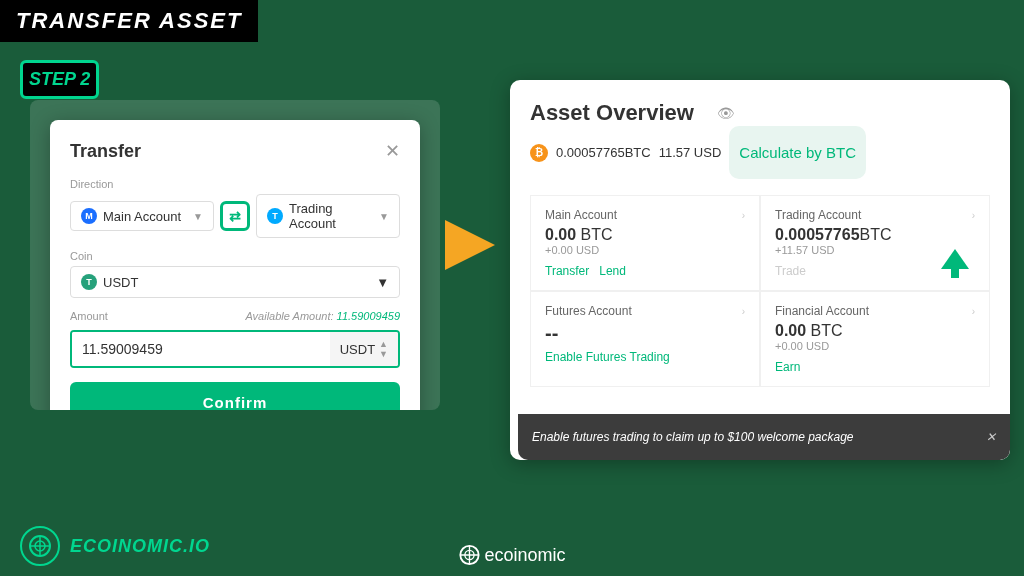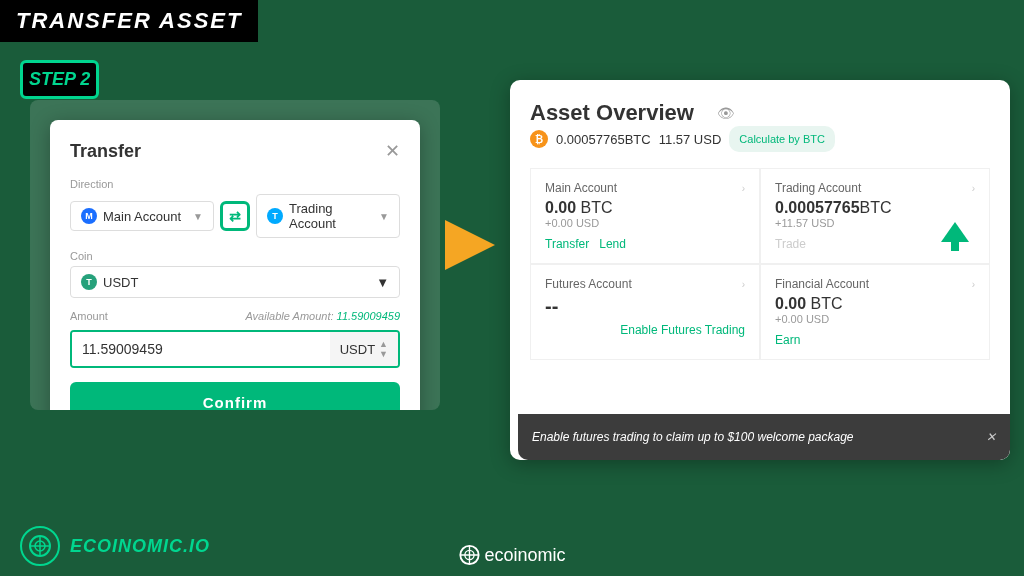--- a/index.html
+++ b/index.html
@@ -265,22 +265,22 @@
       justify-content: center;
       color: #fff;
       font-size: 10px;
       font-weight: bold;
     }
     .calculate-btn {
       background: #e8f5f0;
       color: #00b87a;
       border: none;
       border-radius: 10px;
-      padding: 7px 10px;
-      font-size: 11px;
+      padding: 18px 10px;
+      font-size: 15px;
       cursor: pointer;
     }
 
     .accounts-grid {
       display: grid;
       grid-template-columns: 1fr 1fr;
       gap: 0;
     }
 
     .account-card {
@@ -532,21 +532,21 @@
         <div style="width:8px;height:10px;background:#00b87a;margin-top:-1px;"></div>
       </div>
     </div>
 
     <div class="account-card">
       <div class="account-card-title">
         <span>Futures Account</span>
         <span class="account-chevron">›</span>
       </div>
       <div class="futures-balance">--</div>
-      <div style="text-align:right;">
+      <div style="">
         <a class="enable-link">Enable Futures Trading</a>
       </div>
     </div>
 
     <div class="account-card">
       <div class="account-card-title">
         <span>Financial Account</span>
         <span class="account-chevron">›</span>
       </div>
       <div class="account-balance-large">

